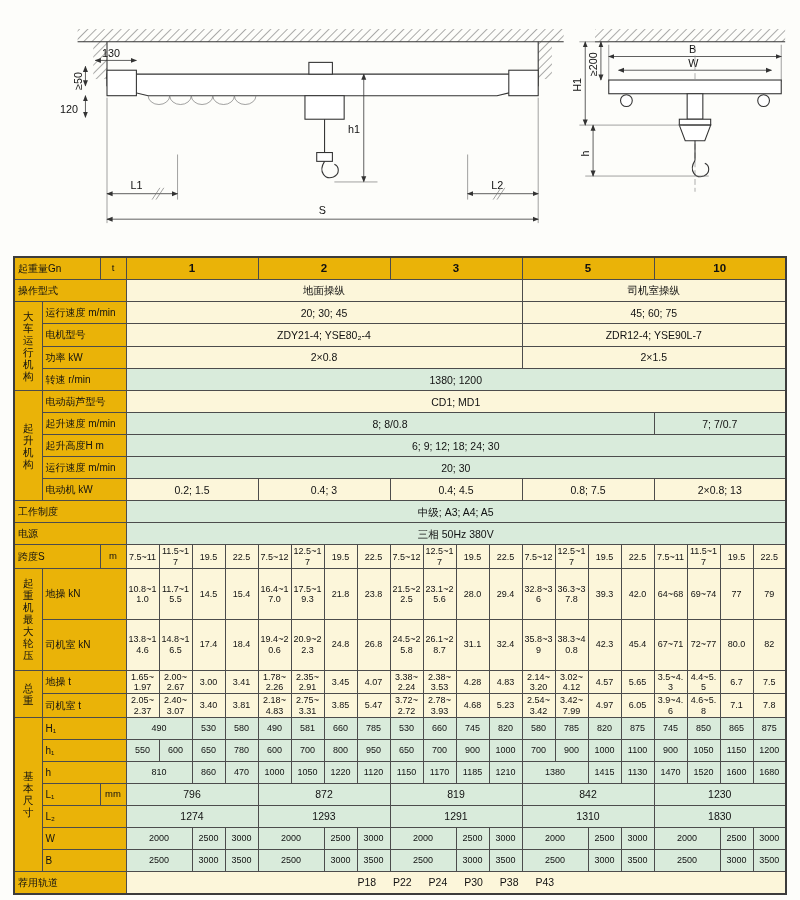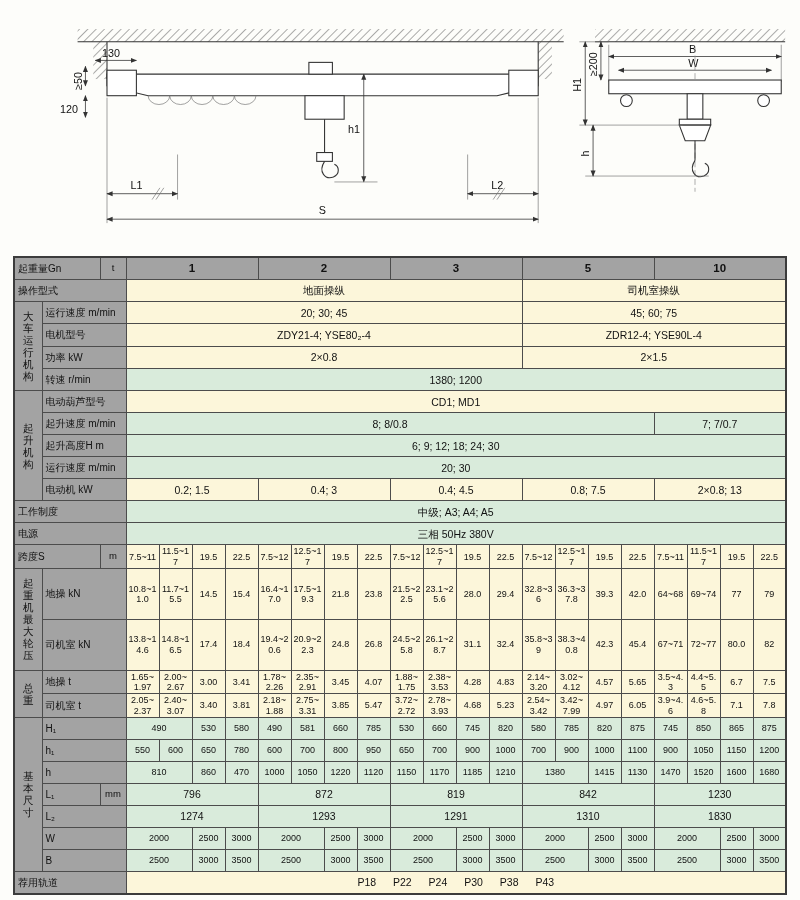--- a/index.html
+++ b/index.html
@@ -18,21 +18,21 @@
   .fl{fill:#ffffff;stroke:#333;stroke-width:1.1;}
   .thin{stroke:#777;stroke-width:.7;fill:none;}
   .dim{stroke:#333;stroke-width:.8;fill:none;}
   .cl{stroke:#888;stroke-width:.7;stroke-dasharray:6 3;fill:none;}
   svg text{font-size:11px;fill:#111;font-family:"Liberation Sans","DejaVu Sans",sans-serif;}
   table.spec{border-collapse:collapse;table-layout:fixed;margin:2px auto 0;border:2px solid #3c3c3c;}
   .spec td{
     border:1px solid #4c4c4c;text-align:center;vertical-align:middle;
     padding:1px;height:19px;word-break:break-all;line-height:1.15;
   }
-  td.labbg{background:#a3a3a3;}
+  td.labbg{background:#eab308;}
   td.bg-y{background:#fcf6da;}
   td.bg-g{background:#d9ebdb;}
   td.vlab{font-size:10.5px;padding:8px 3px;}
   td.lab{font-size:10px;text-align:left;padding-left:3px;word-break:keep-all;}
   td.unit{font-size:9.5px;}
   td.h{font-size:11.5px;font-weight:bold;}
   td.d,td.dsp{font-size:9px;}
   td.big{font-size:10.5px;word-break:keep-all;margin-top:48px;}
   td.dsp{word-spacing:14px;word-break:normal;font-size:10.5px;}
 </style>
@@ -174,21 +174,21 @@
         </tr>
         <tr>
           <td rowspan="4" class="vlab labbg">大车运行机构</td>
           <td colspan="2" class="lab labbg">运行速度 m/min</td>
           <td colspan="12" class="d bg-y big">20; 30; 45</td>
           <td colspan="8" class="d bg-y big">45; 60; 75</td>
         </tr>
         <tr>
           <td colspan="2" class="lab labbg">电机型号</td>
           <td colspan="12" class="d bg-y big">ZDY21-4; YSE80₂-4</td>
-          <td colspan="8" class="d bg-y big">ZDR12-4; YSE90L-4</td>
+          <td colspan="8" class="d bg-y big">ZDR12-4; YSE90L-7</td>
         </tr>
         <tr>
           <td colspan="2" class="lab labbg">功率 kW</td>
           <td colspan="12" class="d bg-y big">2×0.8</td>
           <td colspan="8" class="d bg-y big">2×1.5</td>
         </tr>
         <tr>
           <td colspan="2" class="lab labbg">转速 r/min</td>
           <td colspan="20" class="d bg-g big">1380; 1200</td>
         </tr>
@@ -301,40 +301,40 @@
           <td rowspan="2" class="vlab labbg">总重</td>
           <td colspan="2" class="lab labbg">地操 t</td>
           <td class="d bg-y">1.65~1.97</td>
           <td class="d bg-y">2.00~2.67</td>
           <td class="d bg-y">3.00</td>
           <td class="d bg-y">3.41</td>
           <td class="d bg-y">1.78~2.26</td>
           <td class="d bg-y">2.35~2.91</td>
           <td class="d bg-y">3.45</td>
           <td class="d bg-y">4.07</td>
-          <td class="d bg-y">1.88~1.75</td>
+          <td class="d bg-y">3.38~2.24</td>
           <td class="d bg-y">2.38~3.53</td>
           <td class="d bg-y">4.28</td>
           <td class="d bg-y">4.83</td>
           <td class="d bg-y">2.14~3.20</td>
           <td class="d bg-y">3.02~4.12</td>
           <td class="d bg-y">4.57</td>
           <td class="d bg-y">5.65</td>
           <td class="d bg-y">3.5~4.3</td>
           <td class="d bg-y">4.4~5.5</td>
           <td class="d bg-y">6.7</td>
           <td class="d bg-y">7.5</td>
         </tr>
         <tr>
           <td colspan="2" class="lab labbg">司机室 t</td>
           <td class="d bg-y">2.05~2.37</td>
           <td class="d bg-y">2.40~3.07</td>
           <td class="d bg-y">3.40</td>
           <td class="d bg-y">3.81</td>
-          <td class="d bg-y">2.18~1.88</td>
+          <td class="d bg-y">2.18~4.83</td>
           <td class="d bg-y">2.75~3.31</td>
           <td class="d bg-y">3.85</td>
           <td class="d bg-y">5.47</td>
           <td class="d bg-y">3.72~2.72</td>
           <td class="d bg-y">2.78~3.93</td>
           <td class="d bg-y">4.68</td>
           <td class="d bg-y">5.23</td>
           <td class="d bg-y">2.54~3.42</td>
           <td class="d bg-y">3.42~7.99</td>
           <td class="d bg-y">4.97</td>

